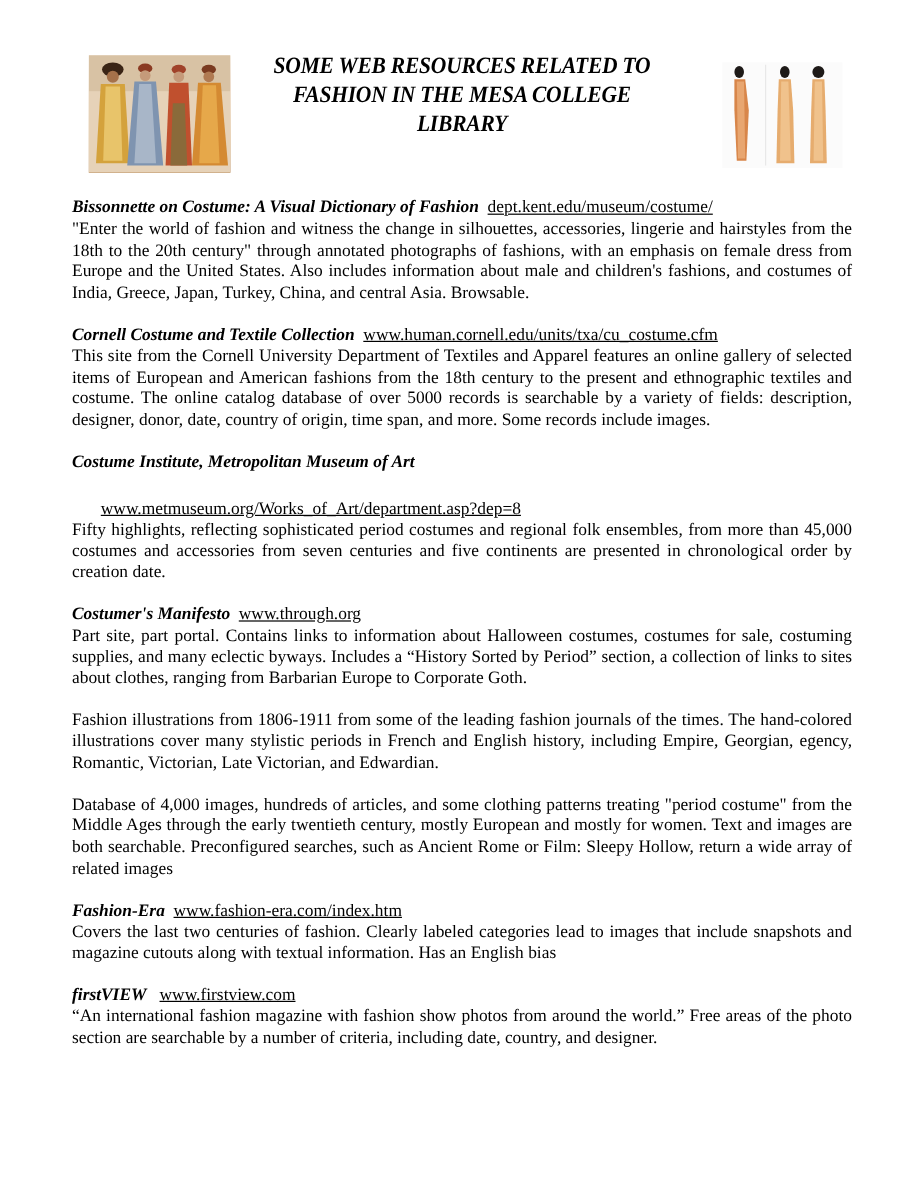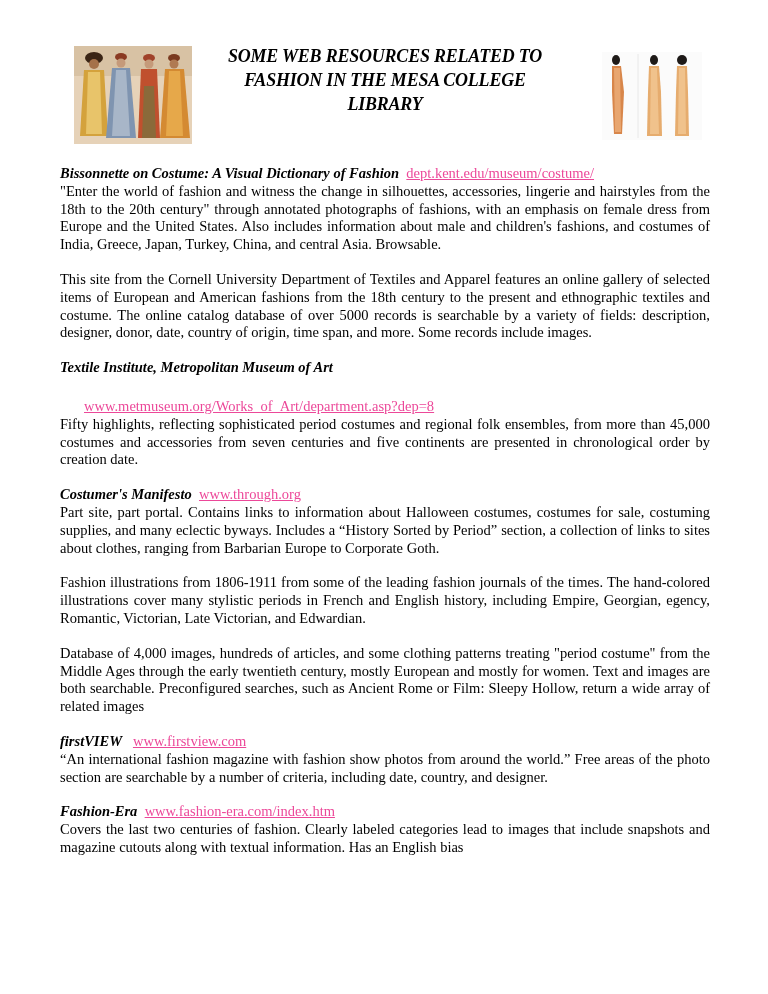--- a/index.html
+++ b/index.html
@@ -11,21 +11,21 @@
                 overflow: hidden; }
     .img-right { position: absolute; left: 602px; top: 52px; width: 100px; height: 88px; background: #fafafa; }
     .title { position: absolute; left: 190px; top: 44px; width: 390px; text-align: center;
              font-family: "Liberation Serif", serif; font-weight: bold; font-style: italic;
              font-size: 19.5px; line-height: 24px; letter-spacing: -0.2px; transform: scaleX(0.92); transform-origin: center top; }
     .title div { white-space: nowrap; }
     .content { position: absolute; left: 60px; top: 165px; width: 650px; font-size: 14.5px; line-height: 17.8px; }
     .entry { margin-bottom: 17px; }
     .entry-head { white-space: nowrap; }
     .entry-title { font-weight: bold; font-style: italic; text-align: center; }
-    .entry-link { color: #ec4899; text-decoration: underline; }
+    .entry-link { color: #000000; text-decoration: underline; }
     .entry-link.indent { display: block; margin-left: 24px; margin-top: 21px; }
     .desc { text-align: justify; }
   </style>
 </head>
 <body>
 
 <div class="header">
   <div class="img-left">
     <svg width="118" height="98" viewBox="0 0 118 98">
       <rect x="0" y="0" width="118" height="98" fill="#e6d2b8"></rect>
@@ -82,26 +82,30 @@
 <div class="content">
   <div class="entry">
     <div class="entry-head">
       <span class="entry-title">Bissonnette on Costume: A Visual Dictionary of Fashion</span>&nbsp;
       <a class="entry-link">dept.kent.edu/museum/costume/</a>
     </div>
     <div class="desc">"Enter the world of fashion and witness the change in silhouettes, accessories, lingerie and hairstyles from the 18th to the 20th century" through annotated photographs of fashions, with an emphasis on female dress from Europe and the United States.  Also includes information about male and children's  fashions, and costumes of India, Greece, Japan, Turkey, China, and central Asia. Browsable.</div>
   </div>
 
   <div class="entry">
+    <div class="entry-head">
+      <span class="entry-title">Cornell Costume and Textile Collection</span>&nbsp;
+      <a class="entry-link">www.human.cornell.edu/units/txa/cu_costume.cfm</a>
+    </div>
     <div class="desc">This site from the Cornell University Department of Textiles and Apparel features an online gallery of selected items of European and American fashions from the 18th century to the present and ethnographic textiles and costume.  The online catalog database of over 5000 records is searchable by a variety of fields: description, designer, donor, date, country of origin, time span, and more. Some records include images.</div>
   </div>
 
   <div class="entry">
     <div class="entry-head">
-      <span class="entry-title">Textile Institute, Metropolitan Museum of Art</span>
+      <span class="entry-title">Costume Institute, Metropolitan Museum of Art</span>
       <a class="entry-link indent">www.metmuseum.org/Works_of_Art/department.asp?dep=8</a>
     </div>
     <div class="desc">Fifty highlights, reflecting sophisticated period costumes and regional folk ensembles, from more than 45,000 costumes and accessories from seven centuries and five continents are presented in chronological order by creation date.</div>
   </div>
 
   <div class="entry">
     <div class="entry-head">
       <span class="entry-title">Costumer's Manifesto</span>&nbsp;
       <a class="entry-link">www.through.org</a>
     </div>
@@ -111,26 +115,26 @@
   <div class="entry">
     <div class="desc">Fashion illustrations from 1806-1911 from some of the leading fashion journals of the times. The hand-colored illustrations cover many stylistic periods in French and English history, including Empire, Georgian, egency, Romantic, Victorian, Late Victorian, and Edwardian.</div>
   </div>
 
   <div class="entry">
     <div class="desc">Database of 4,000 images, hundreds of articles, and some clothing patterns treating "period costume" from the Middle Ages through the early twentieth century, mostly European and mostly for women.  Text and images are both searchable. Preconfigured searches, such as Ancient Rome or Film: Sleepy Hollow, return a wide array of related images</div>
   </div>
 
   <div class="entry">
     <div class="entry-head">
+      <span class="entry-title">Fashion-Era</span>&nbsp;
+      <a class="entry-link">www.fashion-era.com/index.htm</a>
+    </div>
+    <div class="desc">Covers the last two centuries of fashion.  Clearly labeled categories lead to images that include snapshots and magazine cutouts along with textual information.  Has an English bias</div>
+  </div>
+
+  <div class="entry">
+    <div class="entry-head">
       <span class="entry-title">firstVIEW</span>&nbsp;&nbsp;
       <a class="entry-link">www.firstview.com</a>
     </div>
     <div class="desc">“An international fashion magazine with fashion show photos from around the world.”  Free areas of the photo section are searchable by a number of criteria, including date, country, and designer.</div>
   </div>
-
-  <div class="entry">
-    <div class="entry-head">
-      <span class="entry-title">Fashion-Era</span>&nbsp;
-      <a class="entry-link">www.fashion-era.com/index.htm</a>
-    </div>
-    <div class="desc">Covers the last two centuries of fashion.  Clearly labeled categories lead to images that include snapshots and magazine cutouts along with textual information.  Has an English bias</div>
-  </div>
 </div>
 
 </body></html>

